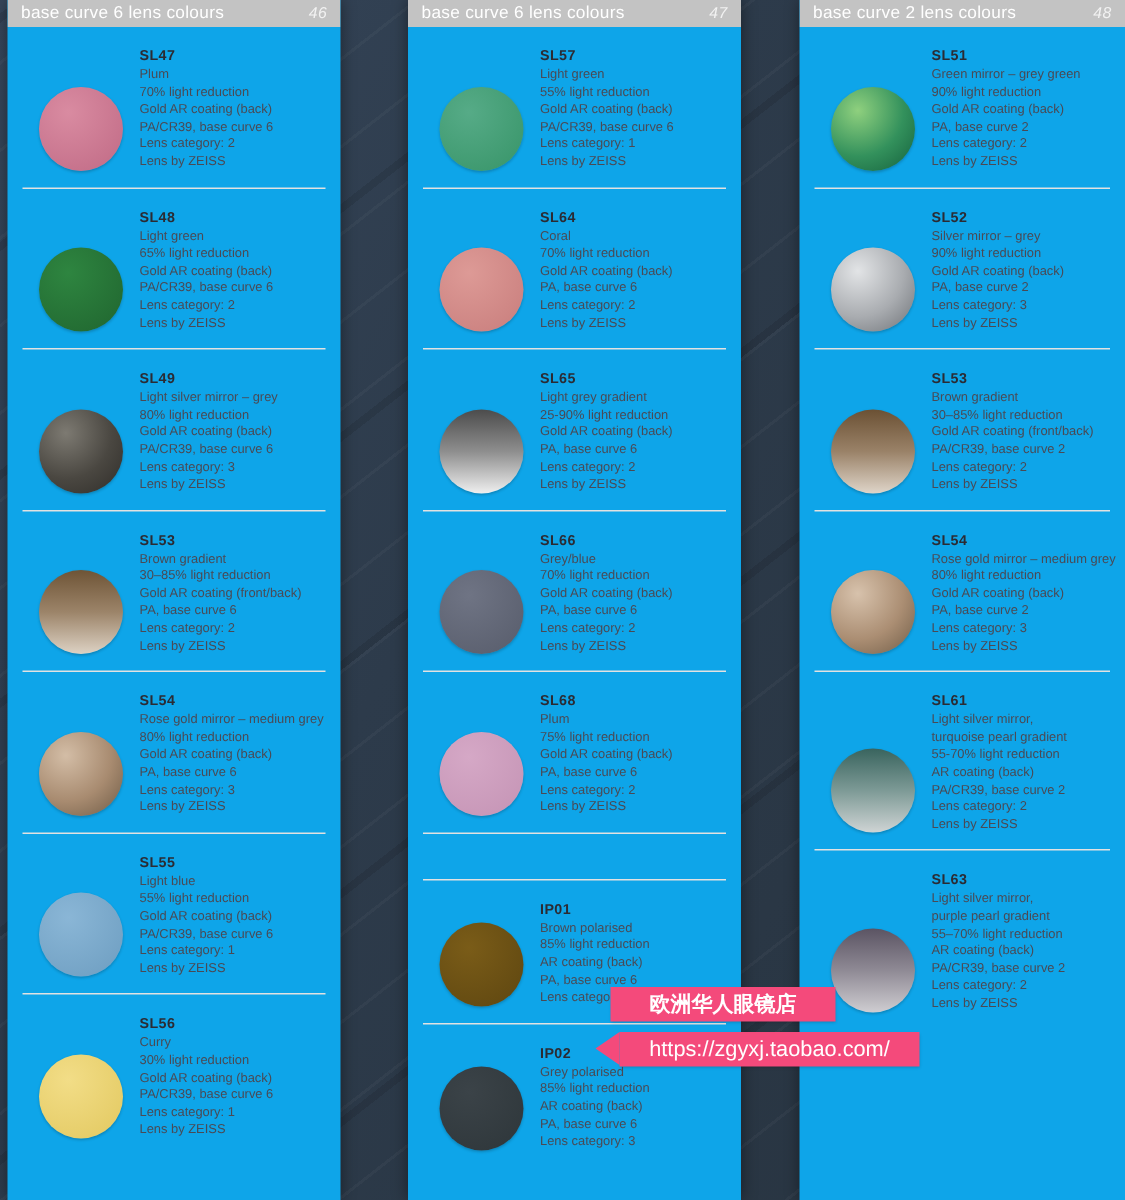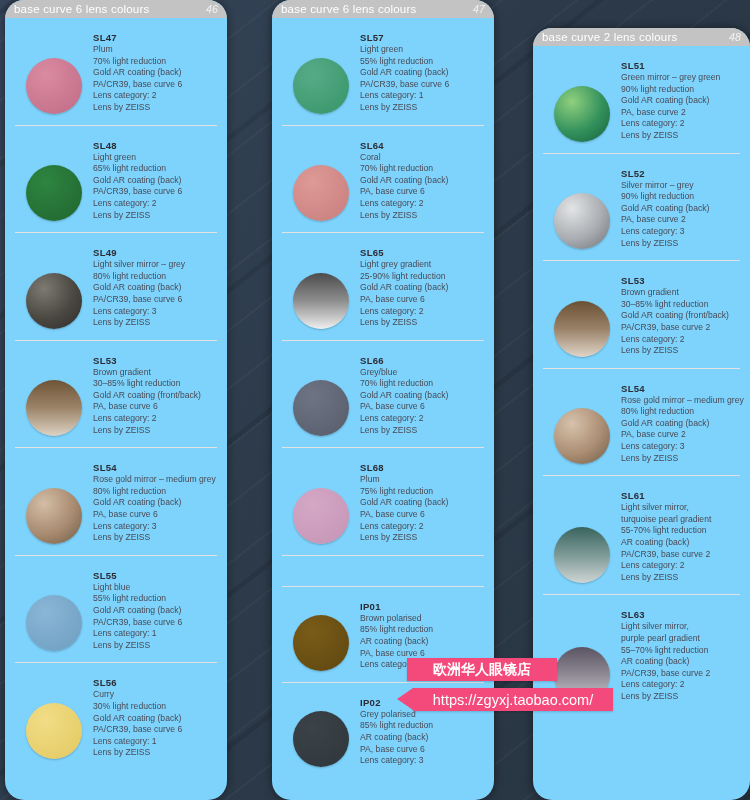--- a/index.html
+++ b/index.html
@@ -12,28 +12,27 @@
   
   #backdrop{
     position:absolute;inset:0;
     background:
       repeating-linear-gradient(-38deg, rgba(255,255,255,0.030) 0px, rgba(255,255,255,0.030) 2px, rgba(0,0,0,0) 2px, rgba(0,0,0,0) 46px),
       repeating-linear-gradient(-38deg, rgba(0,0,0,0.10) 0px, rgba(0,0,0,0.10) 5px, rgba(0,0,0,0) 5px, rgba(0,0,0,0) 120px),
       linear-gradient(118deg,#36465a 0%,#2d3b4b 42%,#27333f 100%);
   }
   .page{
     position:absolute;top:0;bottom:0;
-    background:#7dd3fc;
+    background:#0ea5e9;
     box-shadow:0 0 10px rgba(0,0,0,0.45);
     overflow:hidden;
-    border-radius:19px;
   }
   #page-left {left:5px;  width:222px;}
   #page-mid  {left:272px;width:222px;}
-  #page-right{left:533px;width:217px;margin-top:28px;}
+  #page-right{left:533px;width:217px;}
 
   .page-header{
     height:18px;
     background:#c3c3c3;
     display:flex;align-items:center;
     color:#ffffff;
     font-size:11.5px;
     letter-spacing:.2px;
     padding:0 9px;
     box-sizing:border-box;

